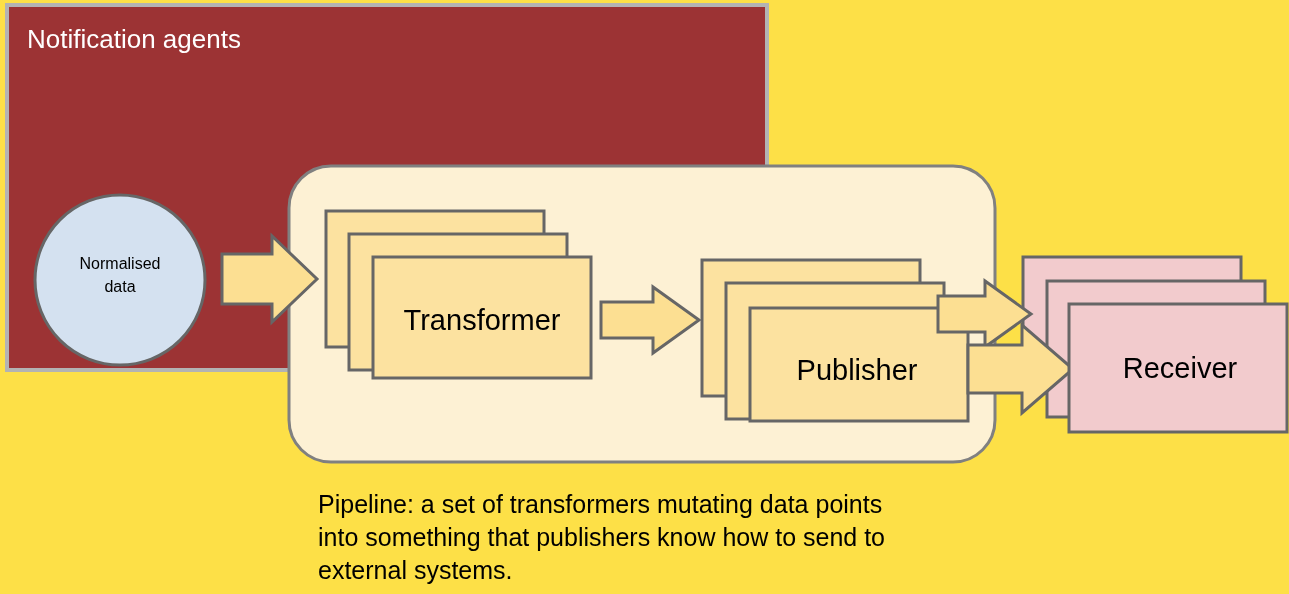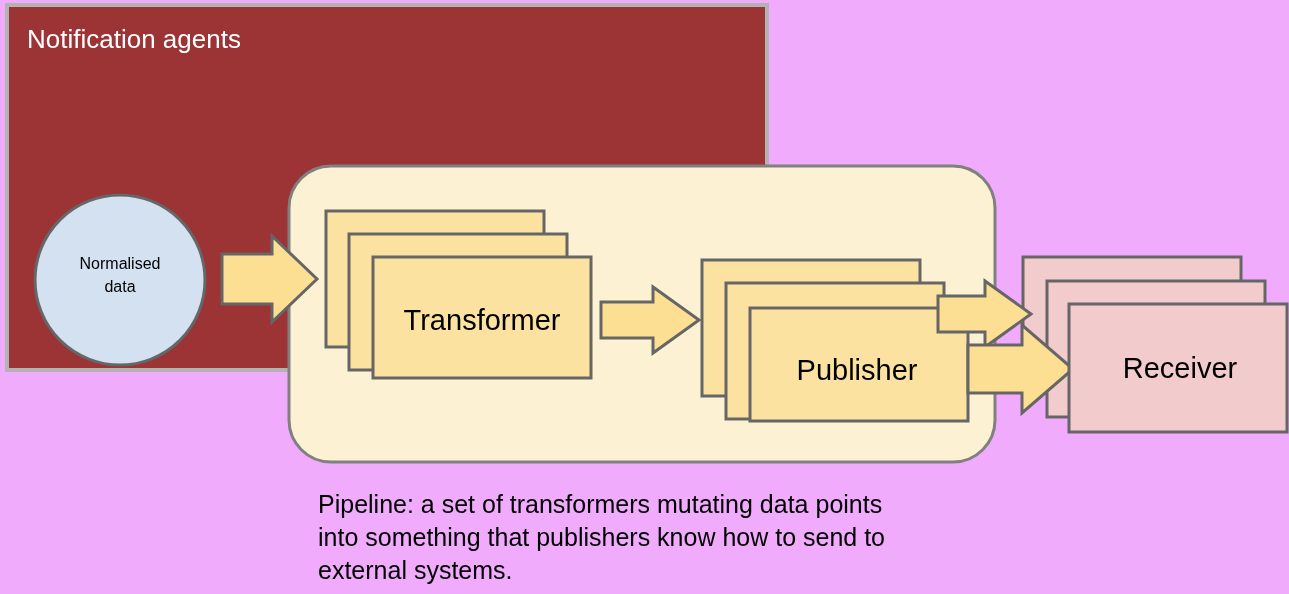--- a/index.html
+++ b/index.html
@@ -10,21 +10,21 @@
   body {
     width: 1289px;
     height: 594px;
     font-family: "Liberation Sans", sans-serif;
     overflow: hidden;
   }
   #stage {
     position: relative;
     width: 1289px;
     height: 594px;
-    background: #f0abfc;
+    background: #fde047;
   }
   svg.diagram {
     position: absolute;
     left: 0;
     top: 0;
     width: 1289px;
     height: 594px;
     display: block;
   }
   .lbl {

